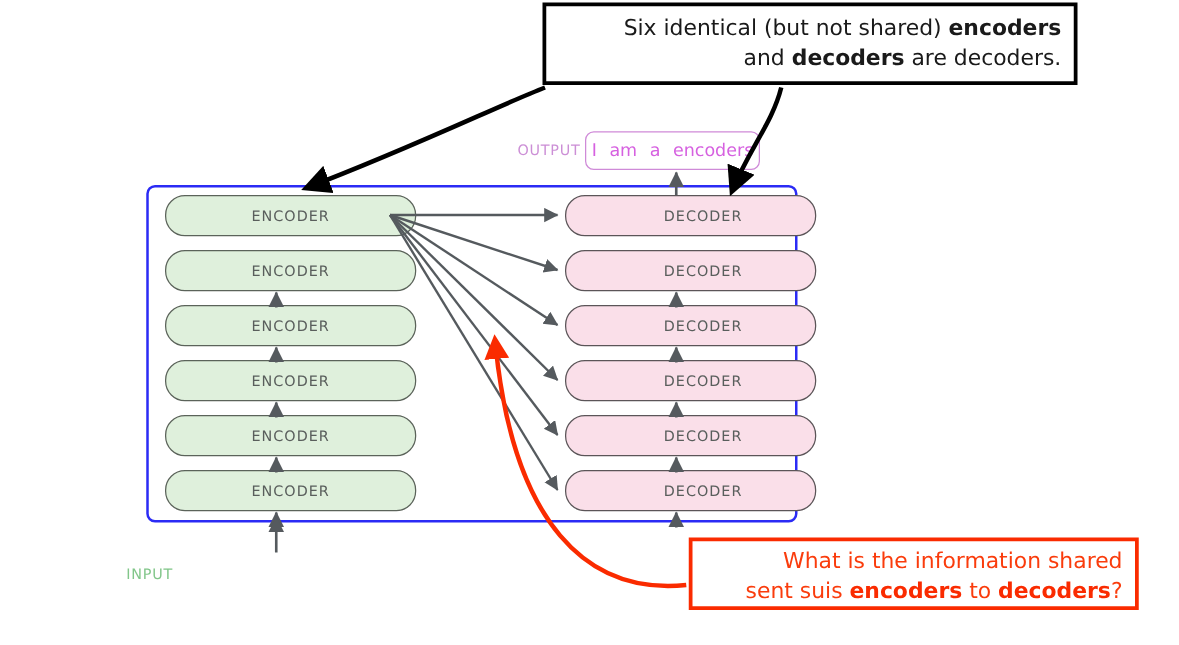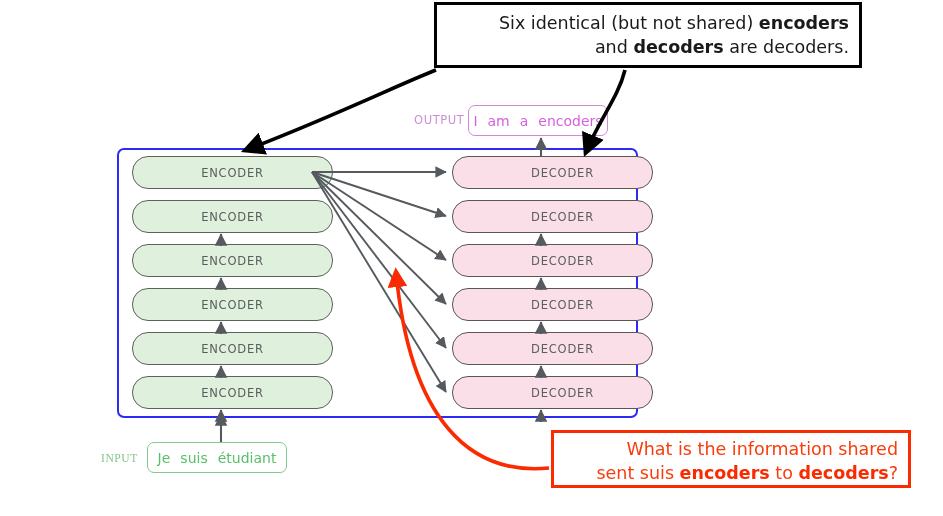--- a/index.html
+++ b/index.html
@@ -88,21 +88,21 @@
   .block.dec { background: #fadfe9; border-color:#5b5558;padding-left:20px; }
   .block:last-child { margin-bottom: 0; }
 
   
   .io-label {
     position: absolute;
     font-size: 11.5px;
     letter-spacing: 0.6px;
   }
   #output-label { left: 414px; top: 113px; color: #cc8fd6; text-align: right; }
-  #input-label  { left: 101px; top: 452px; color: #82c68a; font-family: Liberation Serif, serif; }
+  #input-label  { left: 101px; top: 452px; color: #82c68a; }
 
   .io-box {
     position: absolute;
     box-sizing: border-box;
     border-radius: 7px;
     height: 31px;
     display: flex;
     align-items: center;
     justify-content: center;
     font-size: 14px;
@@ -145,25 +145,20 @@
 
   <div class="io-label" id="output-label">OUTPUT</div>
   <div class="io-box" id="output-box">
     <span>I</span>
     <span>am</span>
     <span>a</span>
     <span>encoders</span>
   </div>
 
   <div class="io-label" id="input-label">INPUT</div>
-  <div class="io-box" id="input-box">
-    <span>Je</span>
-    <span>suis</span>
-    <span>étudiant</span>
-  </div>
 
   <div id="model-container"></div>
 
   <div class="stack" id="encoder-stack">
     <div class="block enc">ENCODER</div>
     <div class="block enc">ENCODER</div>
     <div class="block enc">ENCODER</div>
     <div class="block enc">ENCODER</div>
     <div class="block enc">ENCODER</div>
     <div class="block enc">ENCODER</div>

